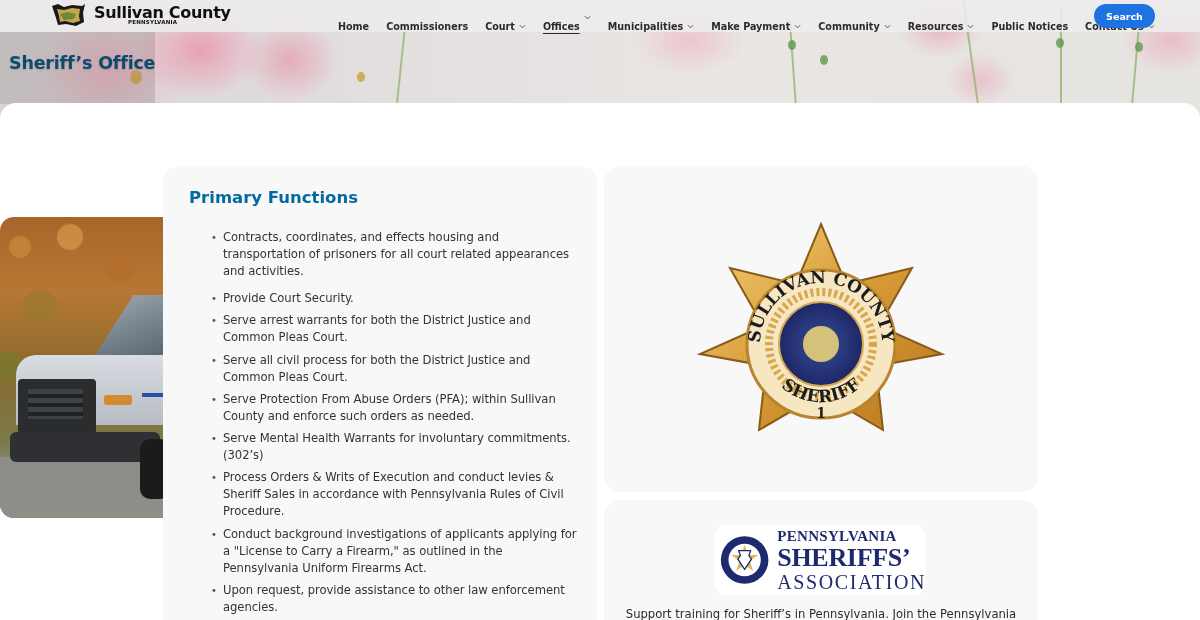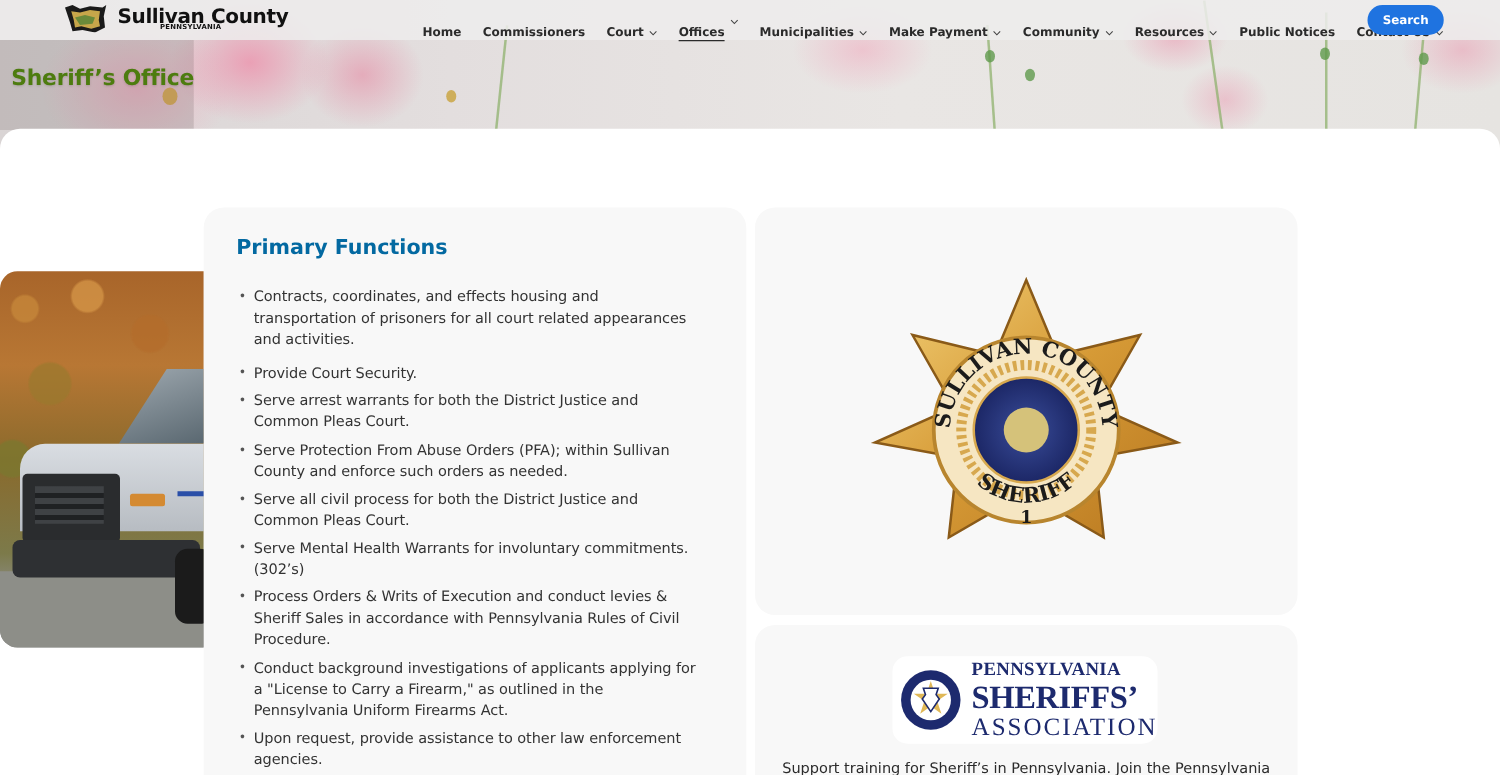--- a/index.html
+++ b/index.html
@@ -31,21 +31,21 @@
   .logo-text { margin-left: 8px; position: relative; }
   .logo-title { font-family: "DejaVu Sans", sans-serif; font-weight: bold; font-size: 16px; color: #111; letter-spacing: -0.3px; line-height: 18px; display: block; }
   .logo-sub { position: absolute; left: 34px; top: 15px; font-family: "DejaVu Sans", sans-serif; font-weight: bold; font-size: 5.5px; color: #111; letter-spacing: 0.2px; }
 
   .menu { position: absolute; top: 0; left: 338px; height: 32px; display: flex; align-items: flex-end; }
   .menu-item { font-family: "DejaVu Sans", sans-serif; font-size: 9.6px; font-weight: bold; color: #2b2b2b; margin-right: 17px; display: flex; align-items: center; white-space: nowrap; cursor: pointer; }
   .menu-item.active .menu-label { text-decoration: underline; text-underline-offset: 3px; margin-top: 19px; }
   .chev { margin-left: 4px; width: 7px; height: 7px; display: inline-block; }
   .search-btn { position: absolute; left: 1094px; top: 4px; width: 61px; height: 24px; border-radius: 12px; background: #1f73e0; color: #fff; font-family: "DejaVu Sans", sans-serif; font-weight: bold; font-size: 9.5px; display: flex; align-items: center; justify-content: center; border: none; cursor: pointer; }
 
-  .page-title { position: absolute; left: 9px; top: 53px; font-family: "DejaVu Sans", sans-serif; font-weight: bold; font-size: 17.5px; color: #4d7c0f; letter-spacing: -0.2px; text-shadow: 0 1px 2px rgba(0,0,0,0.15); }
+  .page-title { position: absolute; left: 9px; top: 53px; font-family: "DejaVu Sans", sans-serif; font-weight: bold; font-size: 17.5px; color: #0c4a6e; letter-spacing: -0.2px; text-shadow: 0 1px 2px rgba(0,0,0,0.15); }
 
   
   .sheet { position: absolute; left: 0; top: 103px; width: 1200px; height: 530px; background: #ffffff; border-radius: 16px 16px 0 0; }
 
   
   .photo { position: absolute; left: 0; top: 217px; width: 163px; height: 301px; border-radius: 14px 0 0 14px; overflow: hidden;
     background: linear-gradient(180deg, #a8652a 0%, #b87734 25%, #8a6a2c 50%, #7c7a4a 75%, #8c8c86 85%, #7e7e7a 100%); }
   .photo .leaves { position: absolute; inset: 0;
     background:
       radial-gradient(circle at 20px 30px, #c98b3c 0 10px, transparent 12px),
@@ -63,21 +63,21 @@
   .van-stripe { position: absolute; left: 142px; top: 176px; width: 24px; height: 4px; background: #2a4fa8; }
   .van-wheel { position: absolute; left: 140px; top: 222px; width: 30px; height: 60px; background: #1b1b1b; border-radius: 10px; }
 
   
   .card { position: absolute; background: #f8f8f8; border-radius: 16px; }
   .card-functions { left: 163px; top: 166px; width: 434px; height: 470px; }
   .card-badge { left: 604px; top: 166px; width: 434px; height: 326px; }
   .card-psa { left: 604px; top: 500px; width: 434px; height: 140px; }
 
   .card-title { position: absolute; left: 26px; top: 22px; font-family: "DejaVu Sans", sans-serif; font-size: 16.5px; font-weight: bold; color: #0369a1; }
-  .func-list { position: absolute; left: 28px; top: 63px; width: 370px; list-style: none; }
+  .func-list { position: absolute; left: 48px; top: 63px; width: 370px; list-style: none; }
   .func-list li { position: relative; padding-left: 12px; font-family: "DejaVu Sans", sans-serif; font-size: 11.6px; line-height: 17px; color: #333; margin-bottom: 5.3px; letter-spacing: -0.05px; }
   .func-list li:first-child { margin-bottom: 10px; }
   .func-list li::before { content: "•"; position: absolute; left: 0; top: 0; color: #555; font-size: 10px; }
 
   .badge-wrap { position: absolute; left: 92px; top: 50px; width: 250px; height: 246px; }
 
   .psa-logo { position: absolute; left: 110px; top: 25px; width: 212px; height: 70px; background: #fff; border-radius: 12px; display: flex; align-items: center; padding-left: 6px; }
   .psa-words { margin-left: 8px; color: #1d2a6e; font-family: "Liberation Serif", "DejaVu Serif", serif; line-height: 1; }
   .psa-w1 { font-size: 15px; font-weight: bold; letter-spacing: 0.3px; display: block; }
   .psa-w2 { font-size: 26px; font-weight: bold; letter-spacing: -0.3px; display: block; margin-top: 1px; }
@@ -189,22 +189,22 @@
   <div class="van-bumper"></div>
   <div class="van-wheel"></div>
 </div>
 
 <div class="card card-functions">
   <h2 class="card-title">Primary Functions</h2>
   <ul class="func-list">
     <li>Contracts, coordinates, and effects housing and transportation of prisoners for all court related appearances and activities.</li>
     <li>Provide Court Security.</li>
     <li>Serve arrest warrants for both the District Justice and Common Pleas Court.</li>
+    <li>Serve all civil process for both the District Justice and Common Pleas Court.</li>
     <li>Serve Protection From Abuse Orders (PFA); within Sullivan County and enforce such orders as needed.</li>
-    <li>Serve all civil process for both the District Justice and Common Pleas Court.</li>
     <li>Serve Mental Health Warrants for involuntary commitments. (302’s)</li>
     <li>Process Orders &amp; Writs of Execution and conduct levies &amp; Sheriff Sales in accordance with Pennsylvania Rules of Civil Procedure.</li>
     <li>Conduct background investigations of applicants applying for a "License to Carry a Firearm," as outlined in the Pennsylvania Uniform Firearms Act.</li>
     <li>Upon request, provide assistance to other law enforcement agencies.</li>
   </ul>
 </div>
 
 <div class="card card-badge">
   <div class="badge-wrap">
     <svg width="250" height="246" viewBox="0 0 250 246">

